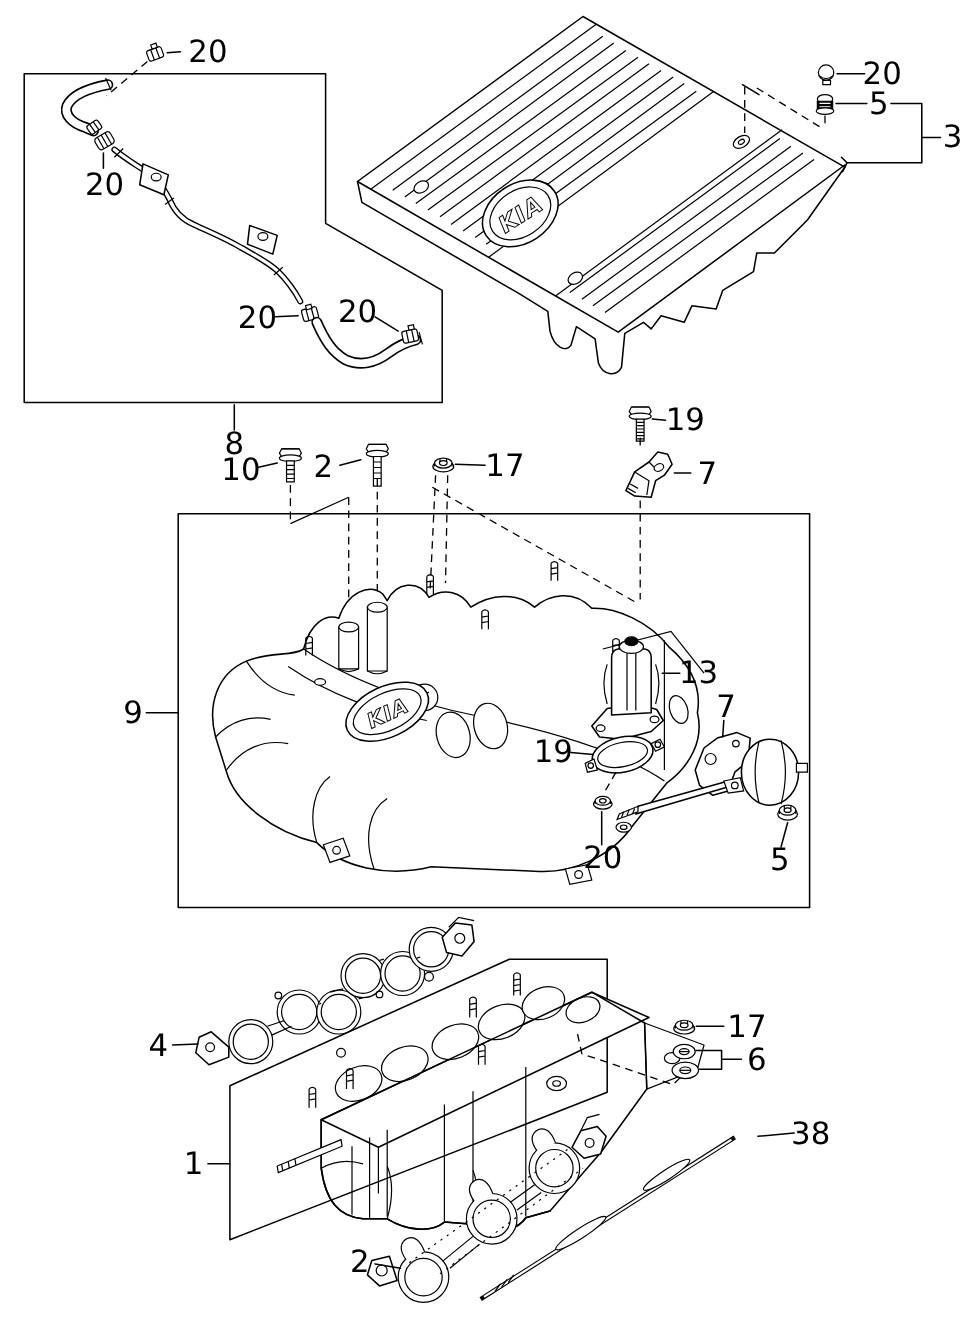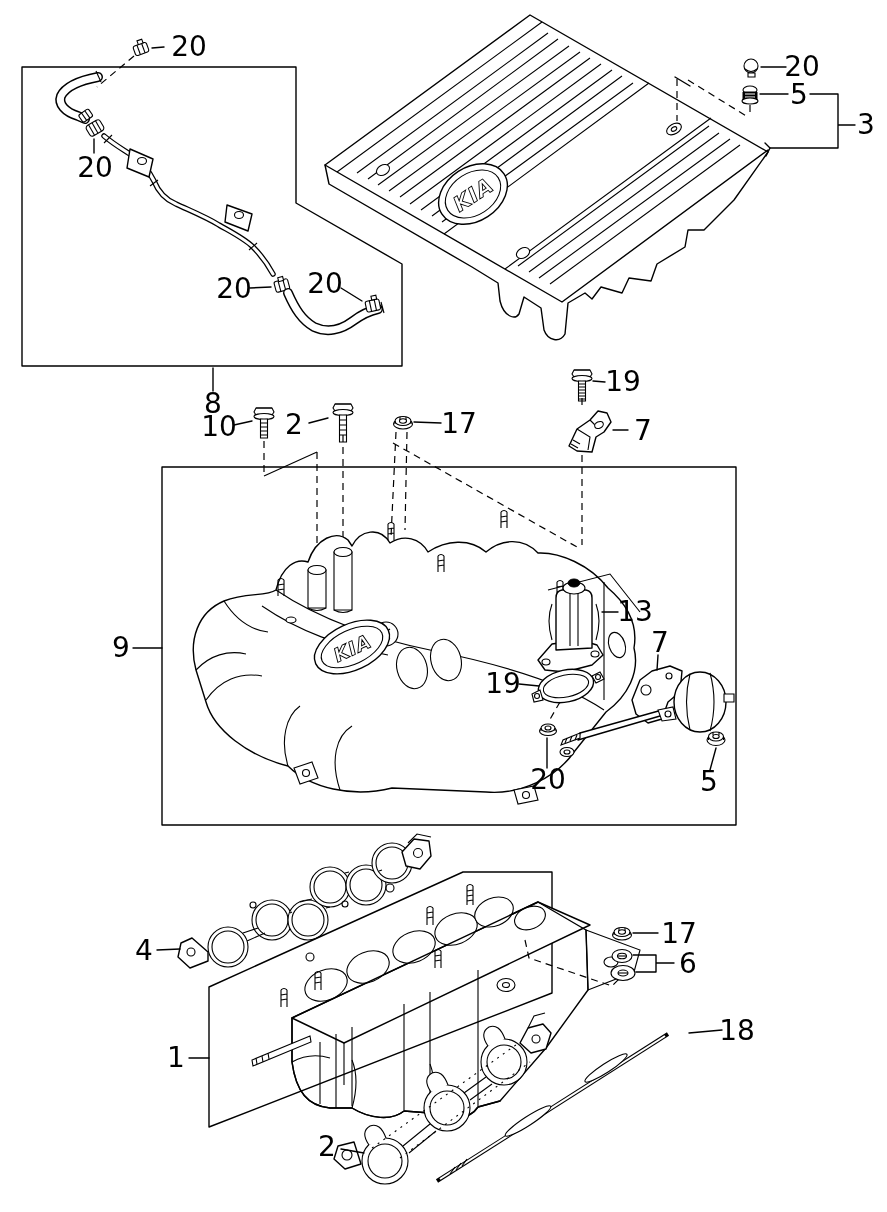--- a/index.html
+++ b/index.html
@@ -450,14 +450,14 @@
 <div class="callout" style="left:635px;top:612px">13</div>
 <div class="callout" style="left:660px;top:643px">7</div>
 <div class="callout" style="left:503px;top:684px">19</div>
 <div class="callout" style="left:548px;top:780px">20</div>
 <div class="callout" style="left:709px;top:782px">5</div>
 <div class="callout" style="left:144px;top:951px">4</div>
 <div class="callout" style="left:176px;top:1058px">1</div>
 <div class="callout" style="left:327px;top:1147px">2</div>
 <div class="callout" style="left:679px;top:934px">17</div>
 <div class="callout" style="left:688px;top:964px">6</div>
-<div class="callout" style="left:737px;top:1031px">18</div>
+<div class="callout" style="left:737px;top:1031px">38</div>
 </div>
 
 </body></html>

